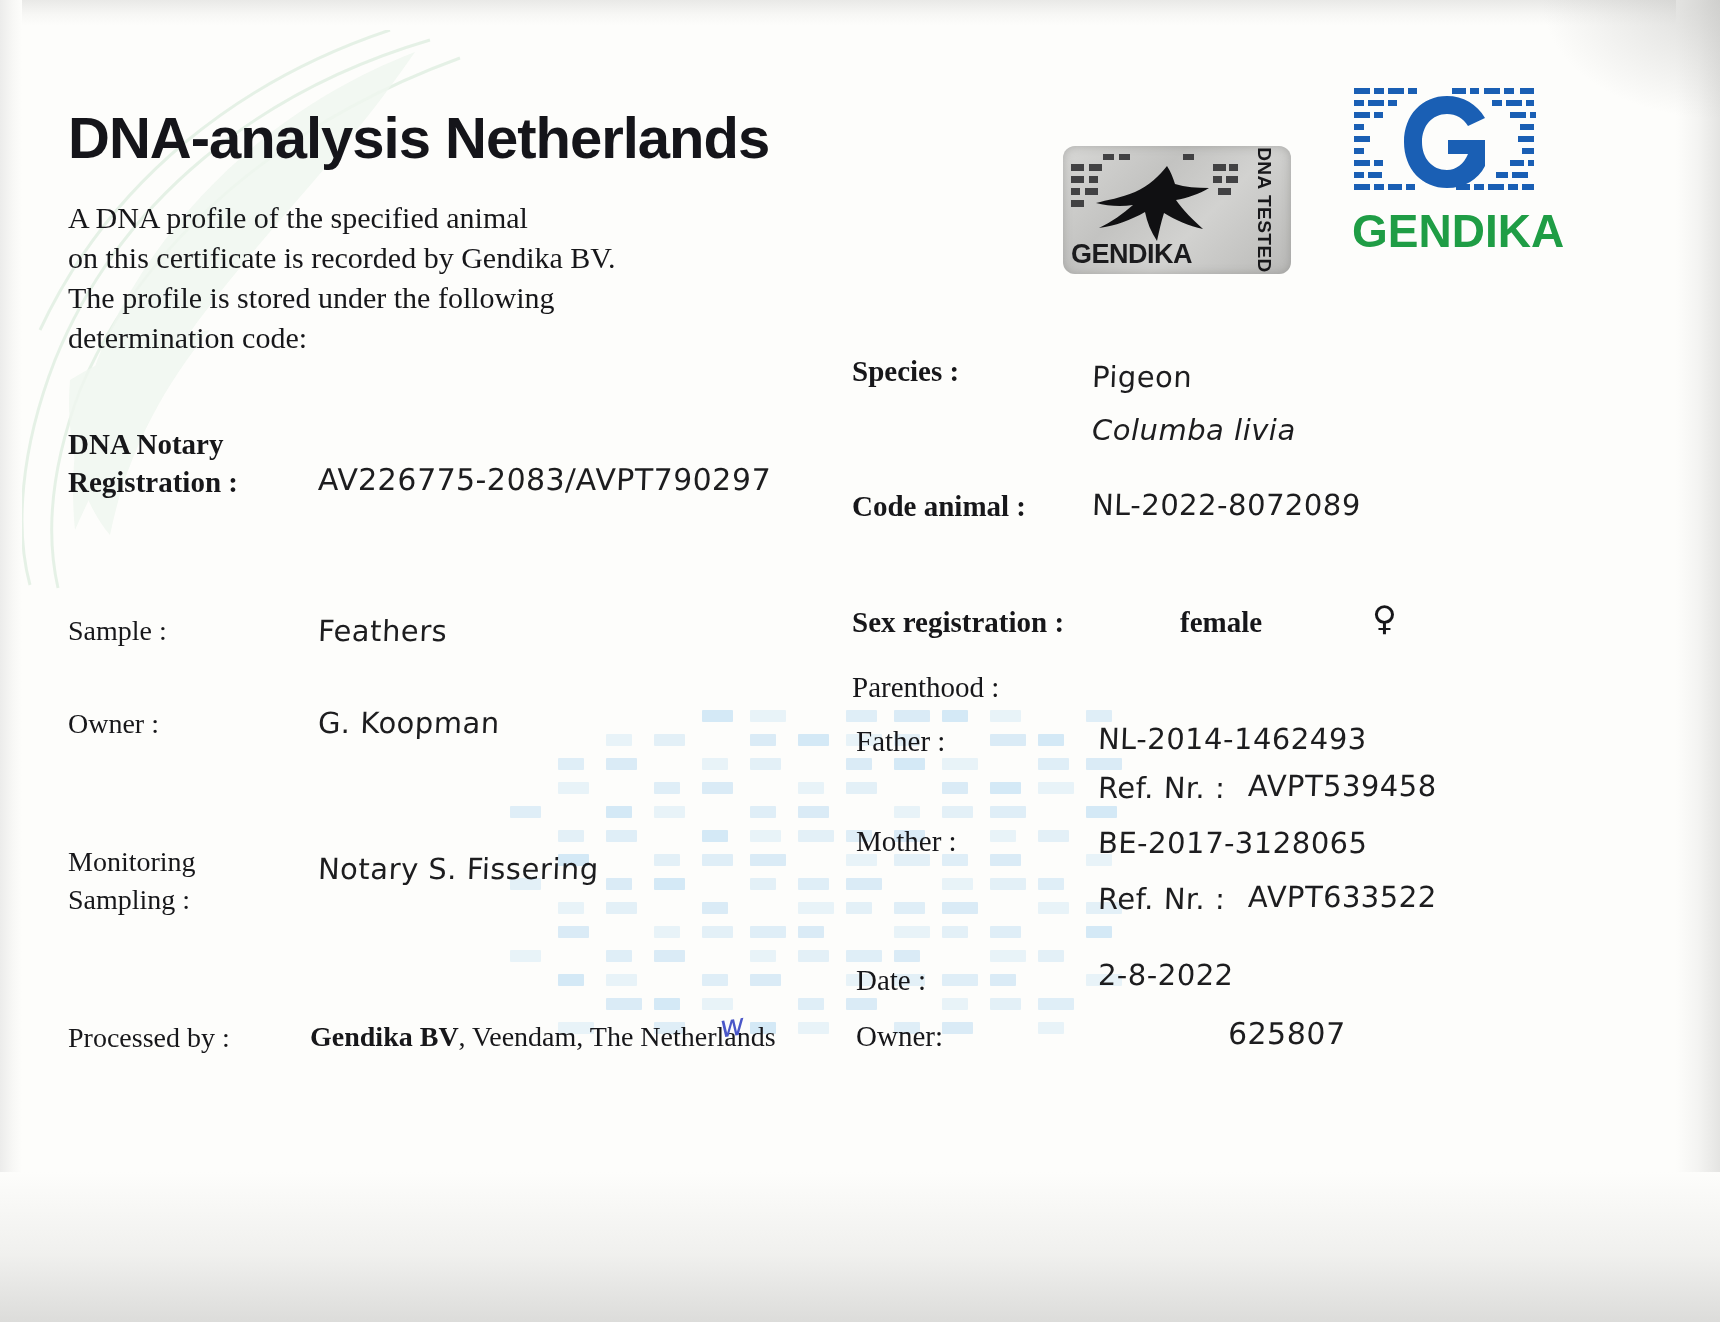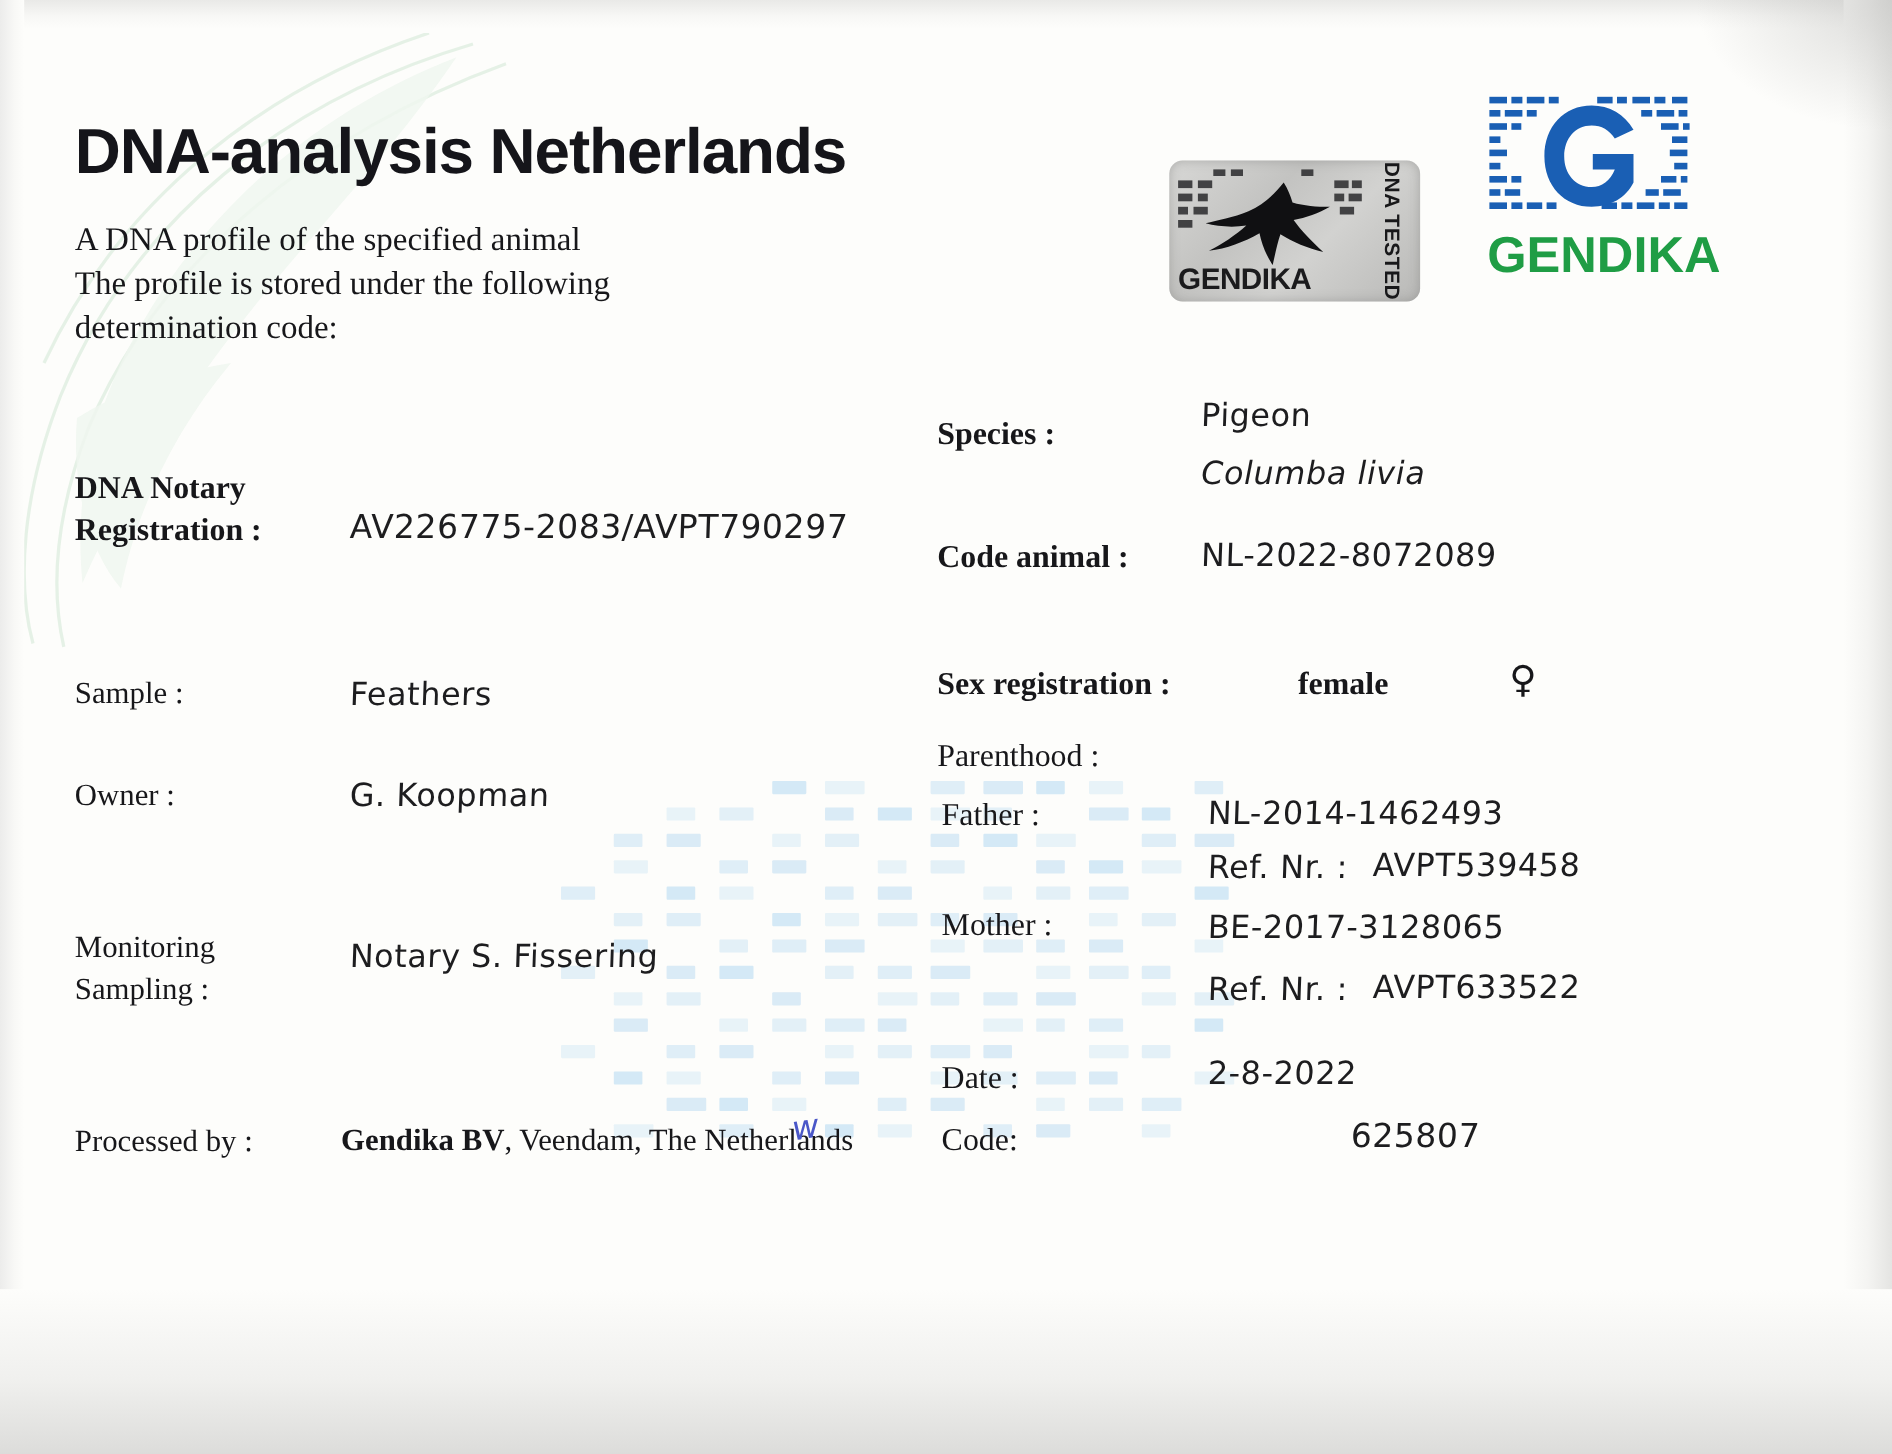--- a/index.html
+++ b/index.html
@@ -159,21 +159,21 @@
     position: absolute;
     left: 720px; top: 1008px;
     font-family: "DejaVu Sans", sans-serif;
     font-size: 30px;
     color: #4a57c8;
     transform: rotate(-8deg) skewX(-10deg);
   }
 
   
   #lbl-species {
-    position: absolute; left: 852px; top: 355px; font-size: 29px; font-weight: bold; margin-top: 24px;
+    position: absolute; left: 852px; top: 355px; font-size: 29px; font-weight: bold;
   }
   #val-species-common {
     position: absolute; left: 1092px; top: 360px; font-size: 29px;
   }
   #val-species-latin {
     position: absolute; left: 1092px; top: 413px; font-size: 29px;
   }
 
   #lbl-codeanimal {
     position: absolute; left: 852px; top: 490px; font-size: 29px; font-weight: bold;
@@ -441,20 +441,21 @@
       <div class="gel-band" style="left: 240px; top: 312px; width: 26px; height: 12px; background: rgb(207, 230, 245); opacity: 0.89;"></div>
       <div class="gel-band" style="left: 288px; top: 312px; width: 31px; height: 12px; background: rgb(207, 230, 245); opacity: 0.45;"></div>
       <div class="gel-band" style="left: 384px; top: 312px; width: 26px; height: 12px; background: rgb(207, 230, 245); opacity: 0.67;"></div>
       <div class="gel-band" style="left: 432px; top: 312px; width: 31px; height: 12px; background: rgb(207, 230, 245); opacity: 0.78;"></div>
       <div class="gel-band" style="left: 528px; top: 312px; width: 26px; height: 12px; background: rgb(207, 230, 245); opacity: 0.45;"></div>
     </div>
 
   <div id="cert-title">DNA-analysis Netherlands</div>
   <div id="intro-paragraph">
     <div>A DNA profile of the specified animal</div>
+    <div>on this certificate is recorded by Gendika BV.</div>
     <div>The profile is stored under the following</div>
     <div>determination code:</div>
   </div>
 
   <div id="dna-tested-stamp">
     <svg id="stamp-bird-area" viewBox="0 0 182 128">
       <g fill="#2a2a2c" opacity=".85">
         <rect x="8" y="18" width="13" height="7"></rect>
           <rect x="26" y="18" width="13" height="7"></rect>
         <rect x="8" y="30" width="13" height="7"></rect>
@@ -577,21 +578,21 @@
   <div id="val-father-ref" class="hand">AVPT539458</div>
 
   <div id="lbl-mother" class="lbl">Mother :</div>
   <div id="val-mother" class="hand">BE-2017-3128065</div>
   <div id="lbl-mother-ref" class="hand">Ref. Nr.  :</div>
   <div id="val-mother-ref" class="hand">AVPT633522</div>
 
   <div id="lbl-date" class="lbl">Date :</div>
   <div id="val-date" class="hand">2-8-2022</div>
 
-  <div id="lbl-cfno" class="lbl">Code:</div>
+  <div id="lbl-cfno" class="lbl">Owner:</div>
   <div id="val-cfno" class="hand">625807</div>
 
   <div id="scan-edge-top"></div>
   <div id="scan-edge-left"></div>
   <div id="scan-edge-right"></div>
   <div id="scan-edge-bottom"></div>
   <div id="page-shadow-corner"></div>
 </div>
 
 </body></html>

